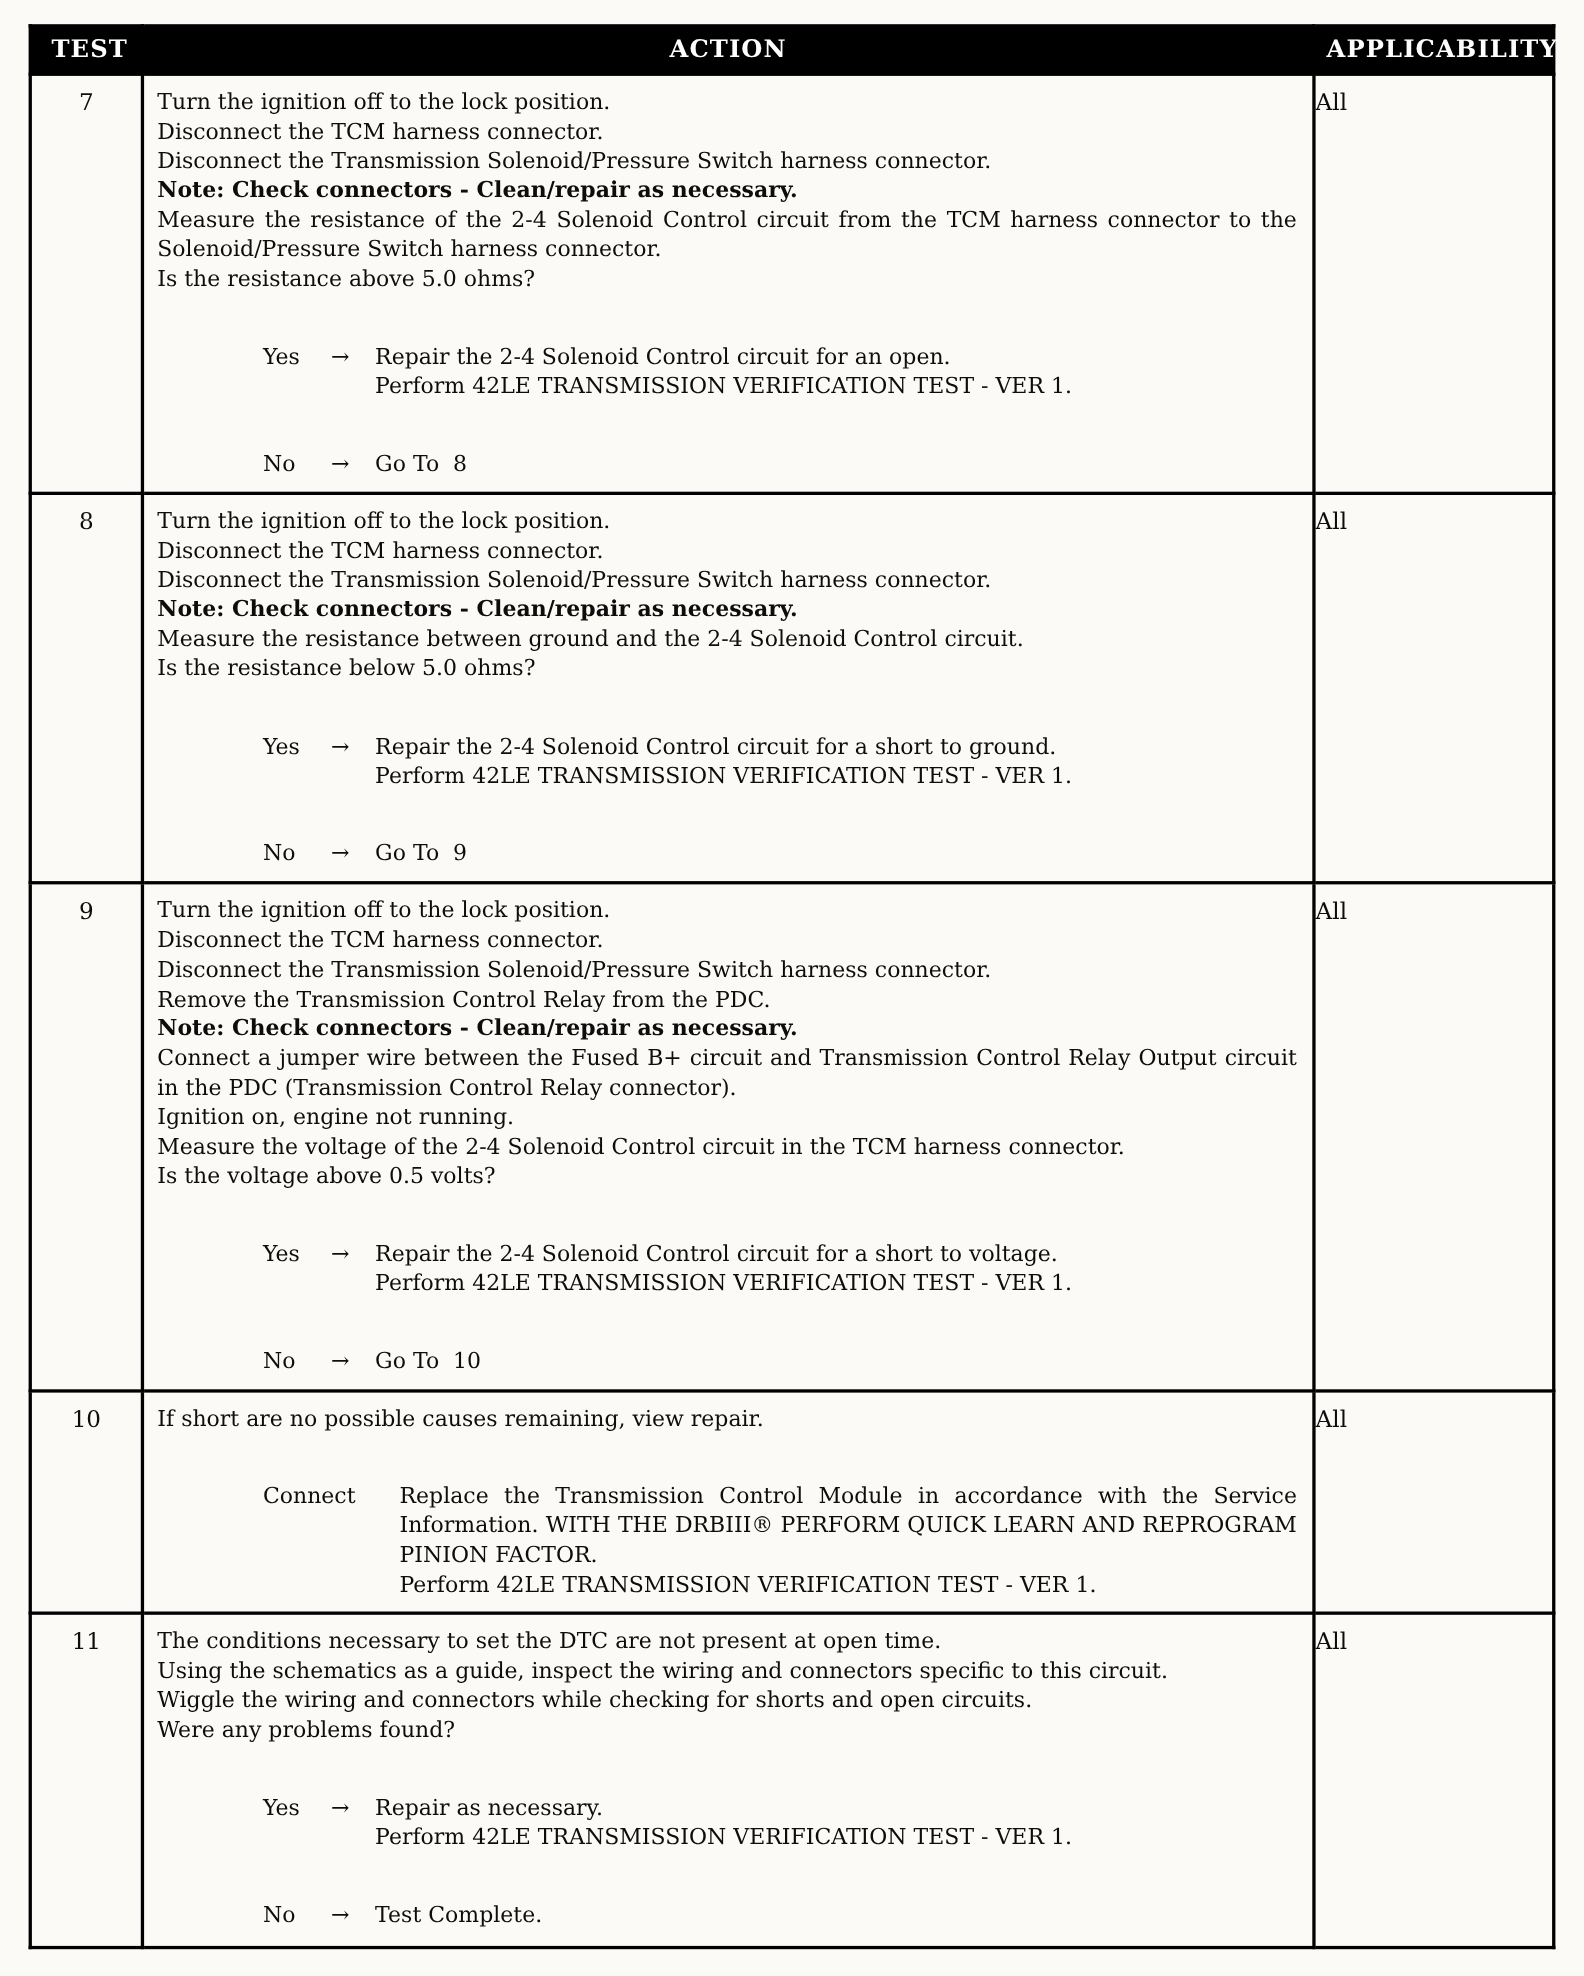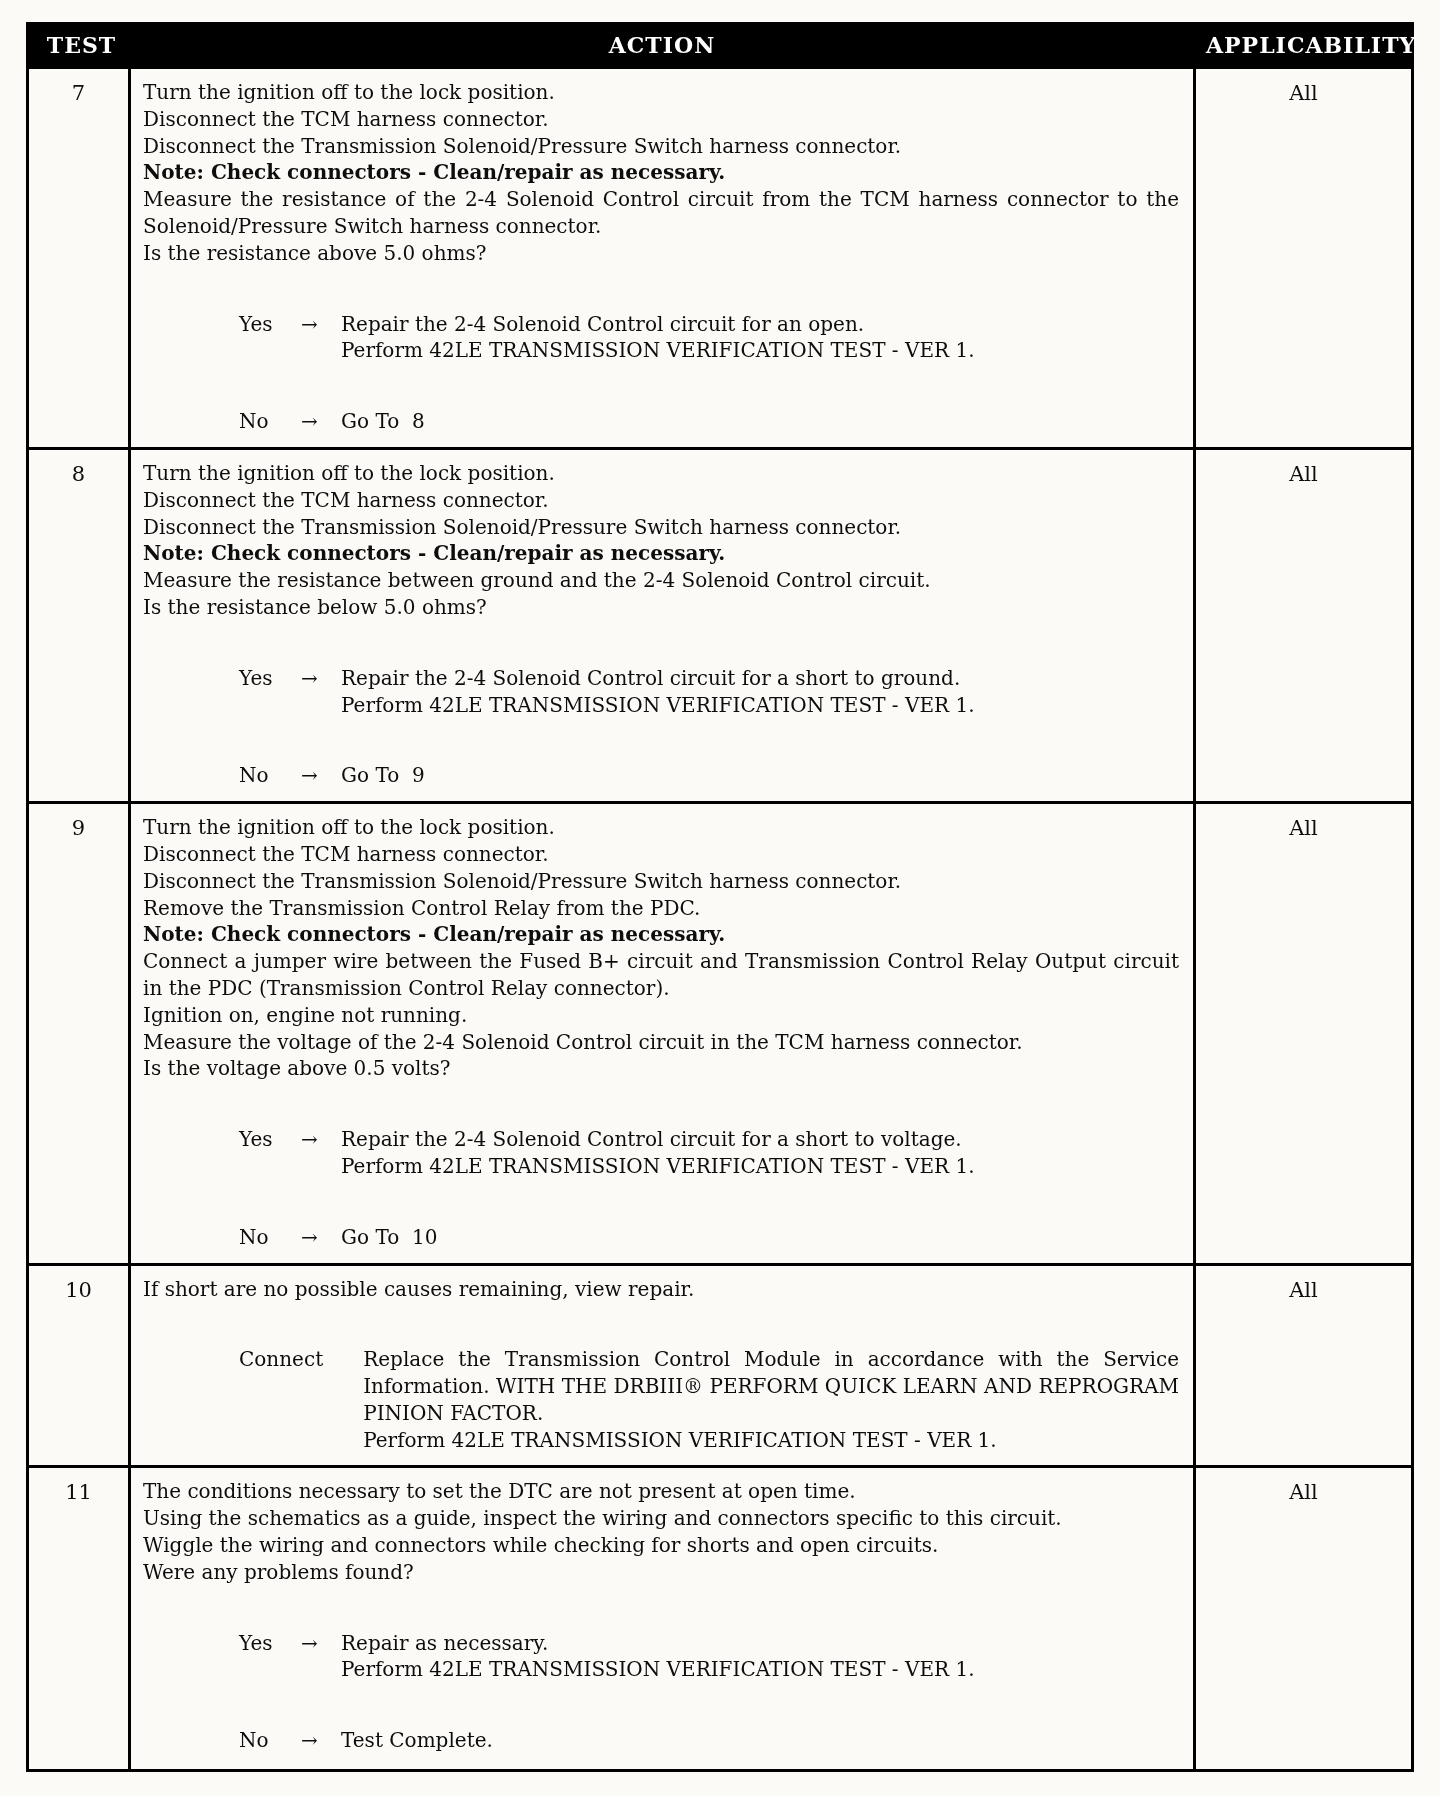--- a/index.html
+++ b/index.html
@@ -42,21 +42,21 @@
   }
   thead th.h-test { text-align: center; padding-left: 16px; }
   thead th.h-app { text-align: center; }
 
   td.test-cell {
     text-align: center;
     font-size: 21px;
     padding-top: 12px;
   }
   td.app-cell {
-    text-align: center;
+    text-align: left;
     font-size: 21px;
     padding-top: 12px;
   }
   td.action-cell {
     padding: 10px 14px 12px 12px;
     font-size: 20px;
     line-height: 1.34;
   }
   .step {
     text-align: justify;

